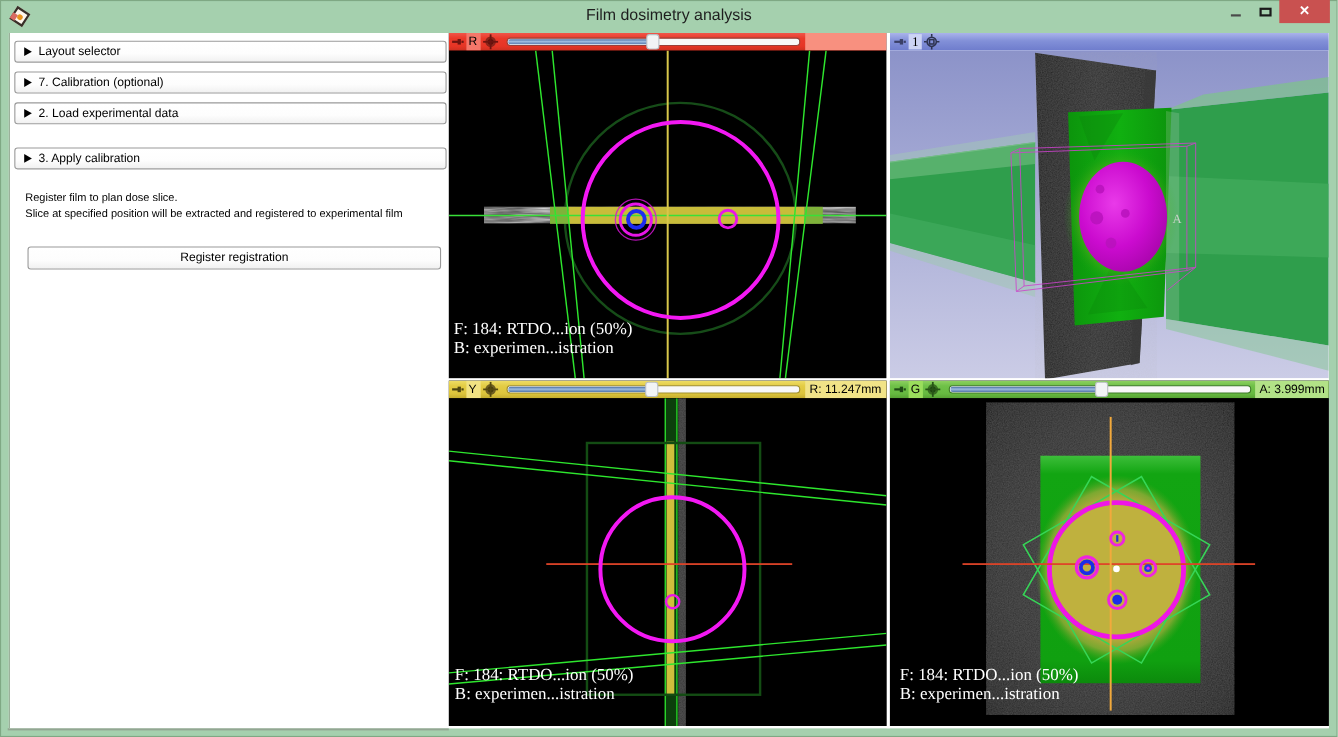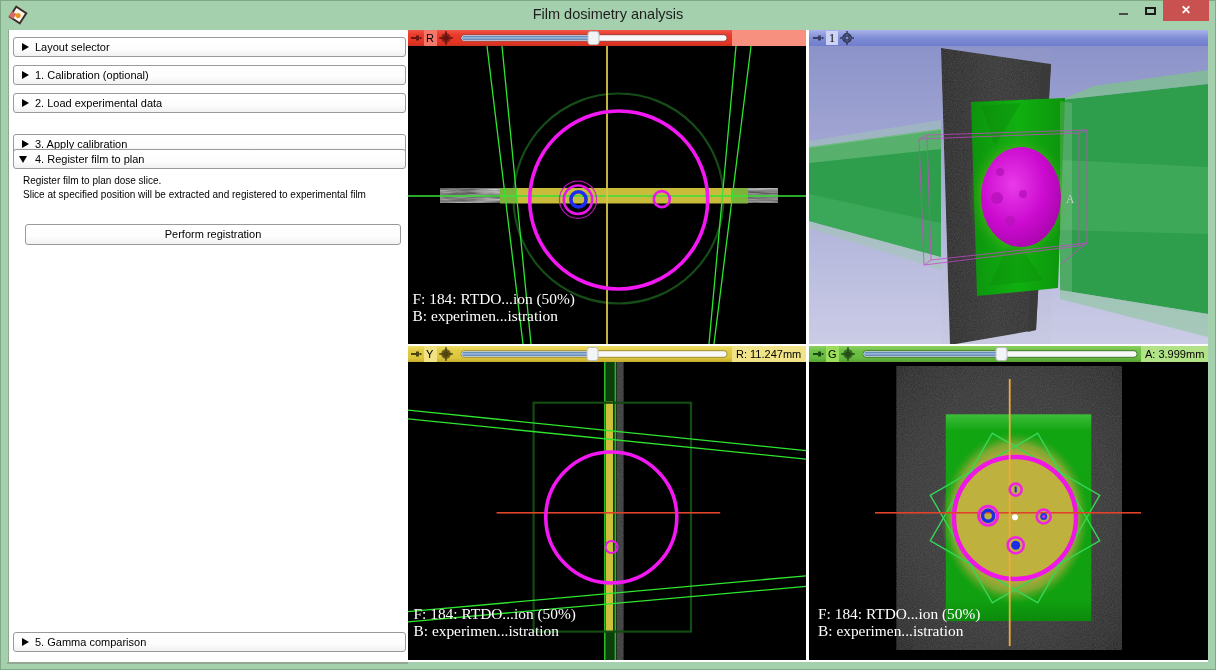--- a/index.html
+++ b/index.html
@@ -59,40 +59,32 @@
 <div class="abs" id="btn-close">✕</div>
 
 <div class="abs" style="left:7px;top:662px;width:401px;height:1.5px;background:#93a693;"></div>
 <div class="abs" id="panel">
   <div class="cbtn" style="top:7px">
       <span class="arr"></span>
       <span class="lbl">Layout selector</span>
     </div>
   <div class="cbtn" style="top:35px">
       <span class="arr"></span>
-      <span class="lbl">1. Calibration (optional)</span>
+      <span class="lbl">7. Calibration (optional)</span>
     </div>
   <div class="cbtn" style="top:63px">
       <span class="arr"></span>
       <span class="lbl">2. Load experimental data</span>
     </div>
   <div class="cbtn" style="top:104px">
       <span class="arr"></span>
       <span class="lbl">3. Apply calibration</span>
     </div>
-  <div class="cbtn" style="top:119px">
-      <span class="arrd"></span>
-      <span class="lbl">4. Register film to plan</span>
-    </div>
   <div class="abs" id="sectxt">Register film to plan dose slice.<br>Slice at specified position will be extracted and registered to experimental film</div>
-  <div class="abs" id="perfbtn">Perform registration</div>
-  <div class="cbtn" style="top:602px">
-      <span class="arr"></span>
-      <span class="lbl">5. Gamma comparison</span>
-    </div>
+  <div class="abs" id="perfbtn">Register registration</div>
 </div>
 
 <div class="abs" id="views">
 
 <div class="view" style="left:0;top:0;width:398px;height:314px;background:#000;">
   <div class="bar" style="background:linear-gradient(#f0564a,#ea3a2a 30%,#e63525 75%,#cc3020);">
     <svg width="398" height="16">
       <g fill="#6e1410">
         <rect x="3" y="7" width="6" height="2"></rect>
             <rect x="8" y="5.5" width="3" height="5"></rect>

